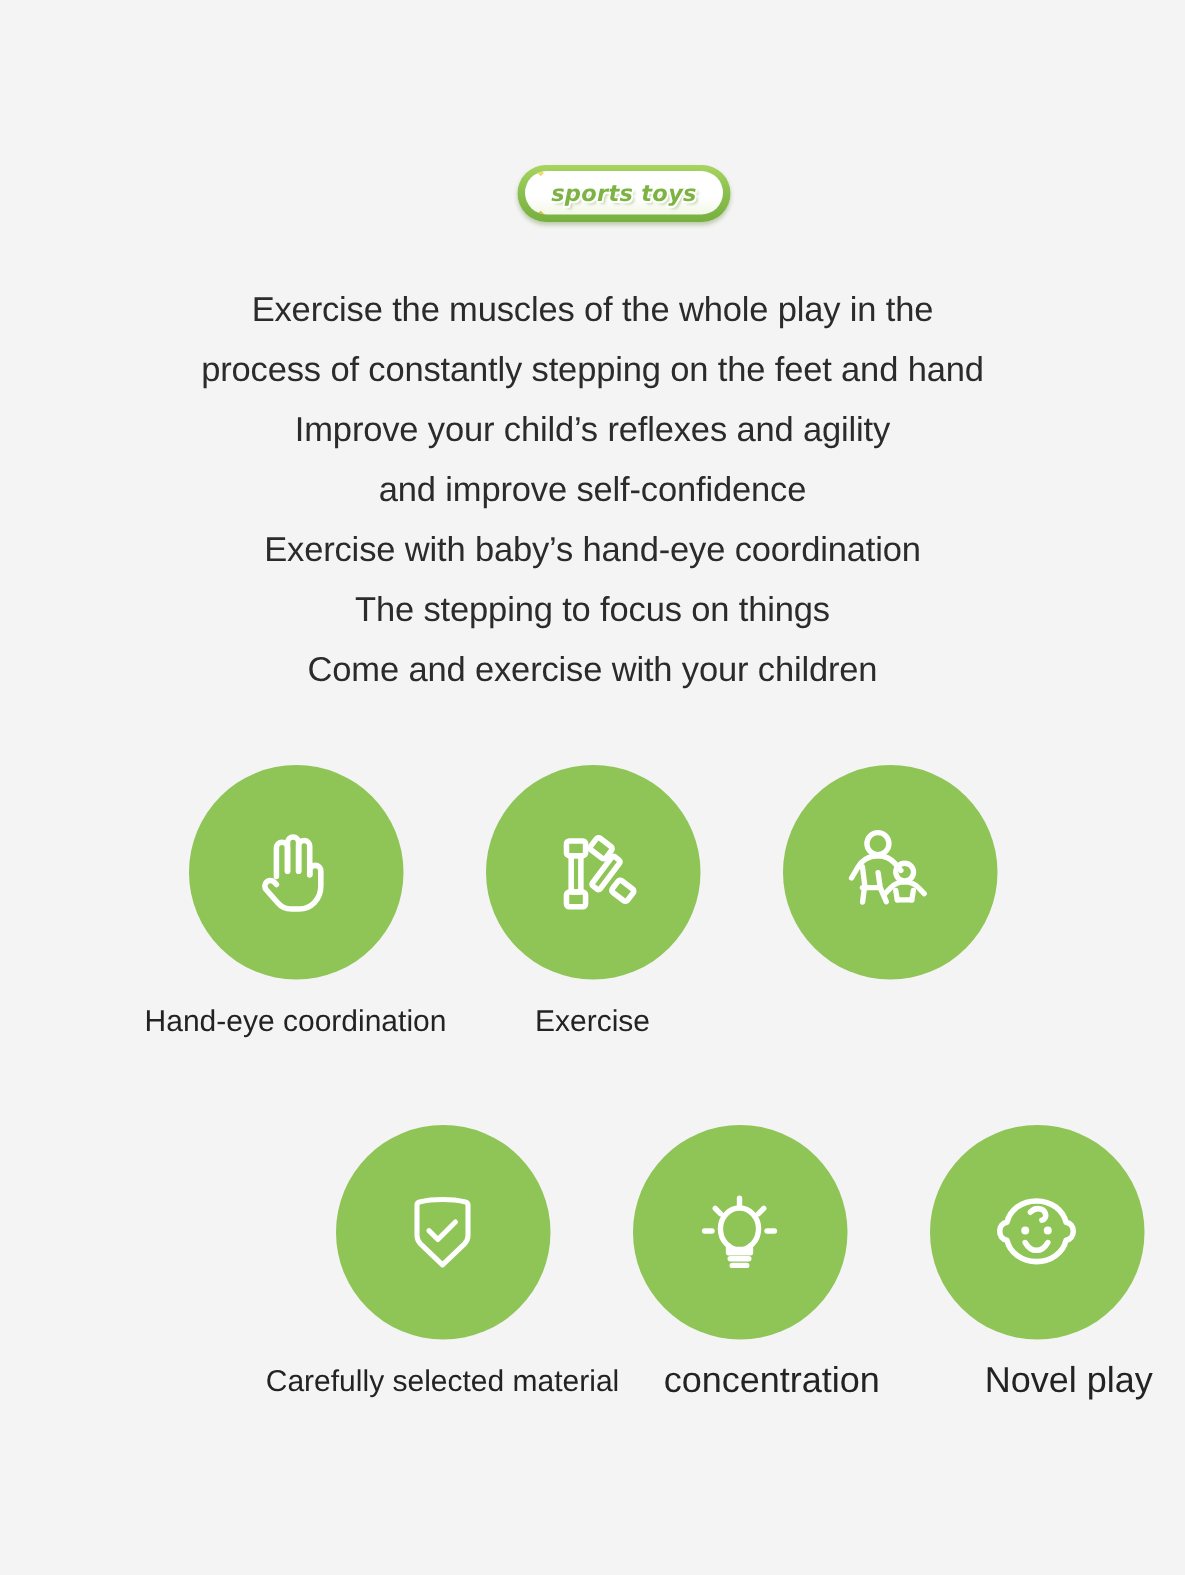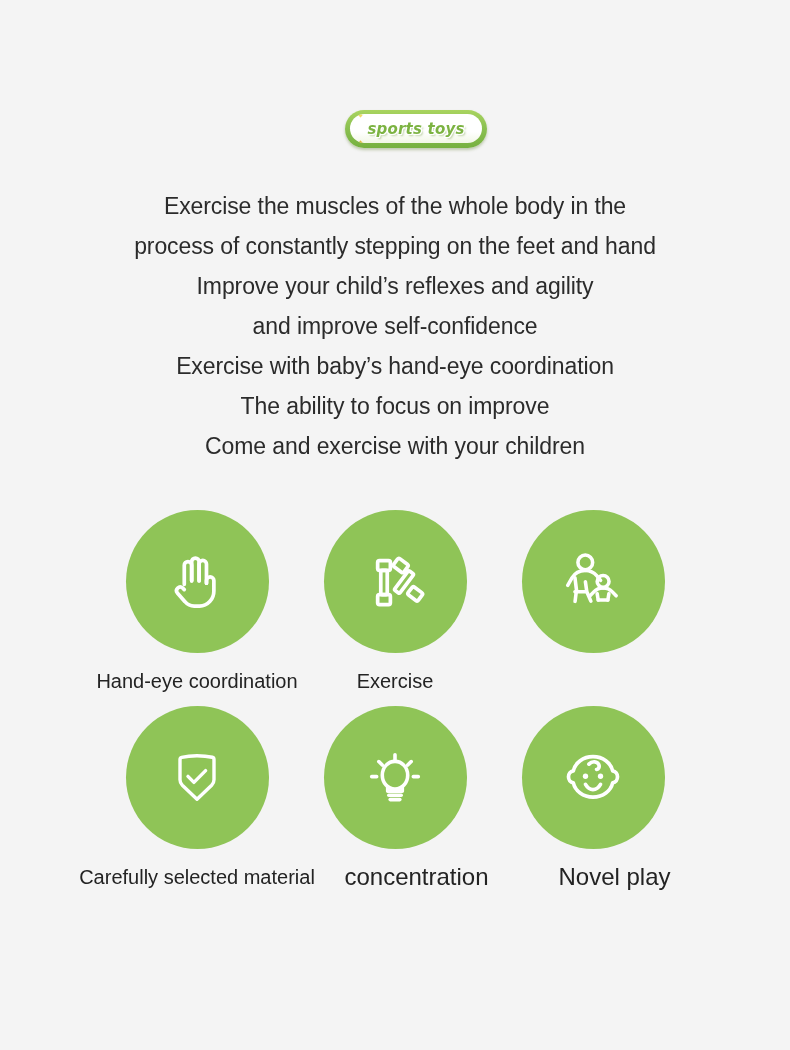--- a/index.html
+++ b/index.html
@@ -75,21 +75,21 @@
   .desc .line { display:block; white-space:nowrap; }
 
   
   .grid {
     position:absolute;
     left:0; right:0;
     display:flex;
     justify-content:center;
   }
   .grid.row1 { top:510px; }
-  .grid.row2 { top:706px; }
+  .grid.row2 { top:750px;justify-content:flex-end; }
 
   .cell {
     width:198px;
     display:flex;
     flex-direction:column;
     align-items:center;
   }
   .circle {
     width:143px; height:143px;
     border-radius:50%;
@@ -116,26 +116,26 @@
   <div class="badge-wrap">
     <div class="badge">
       <div class="badge-inner">
         <span class="badge-gold"></span>
       </div>
       <span class="badge-text">sports toys</span>
     </div>
   </div>
 
   <div class="desc">
-    <span class="line">Exercise the muscles of the whole body in the</span>
+    <span class="line">Exercise the muscles of the whole play in the</span>
     <span class="line">process of constantly stepping on the feet and hand</span>
     <span class="line">Improve your child’s reflexes and agility</span>
     <span class="line">and improve self-confidence</span>
     <span class="line">Exercise with baby’s hand-eye coordination</span>
-    <span class="line">The ability to focus on improve</span>
+    <span class="line">The stepping to focus on things</span>
     <span class="line">Come and exercise with your children</span>
   </div>
 
   <div class="grid row1">
 
     <div class="cell">
       <div class="circle">
         <svg width="74" height="74" viewBox="0 0 64 64" fill="none" stroke="#ffffff" stroke-width="3.2" stroke-linecap="round" stroke-linejoin="round">
           <path d="M21 34V17.5a3.2 3.2 0 0 1 6.4 0V31"></path>
           <path d="M27.4 31V14.5a3.2 3.2 0 0 1 6.4 0V31"></path>

